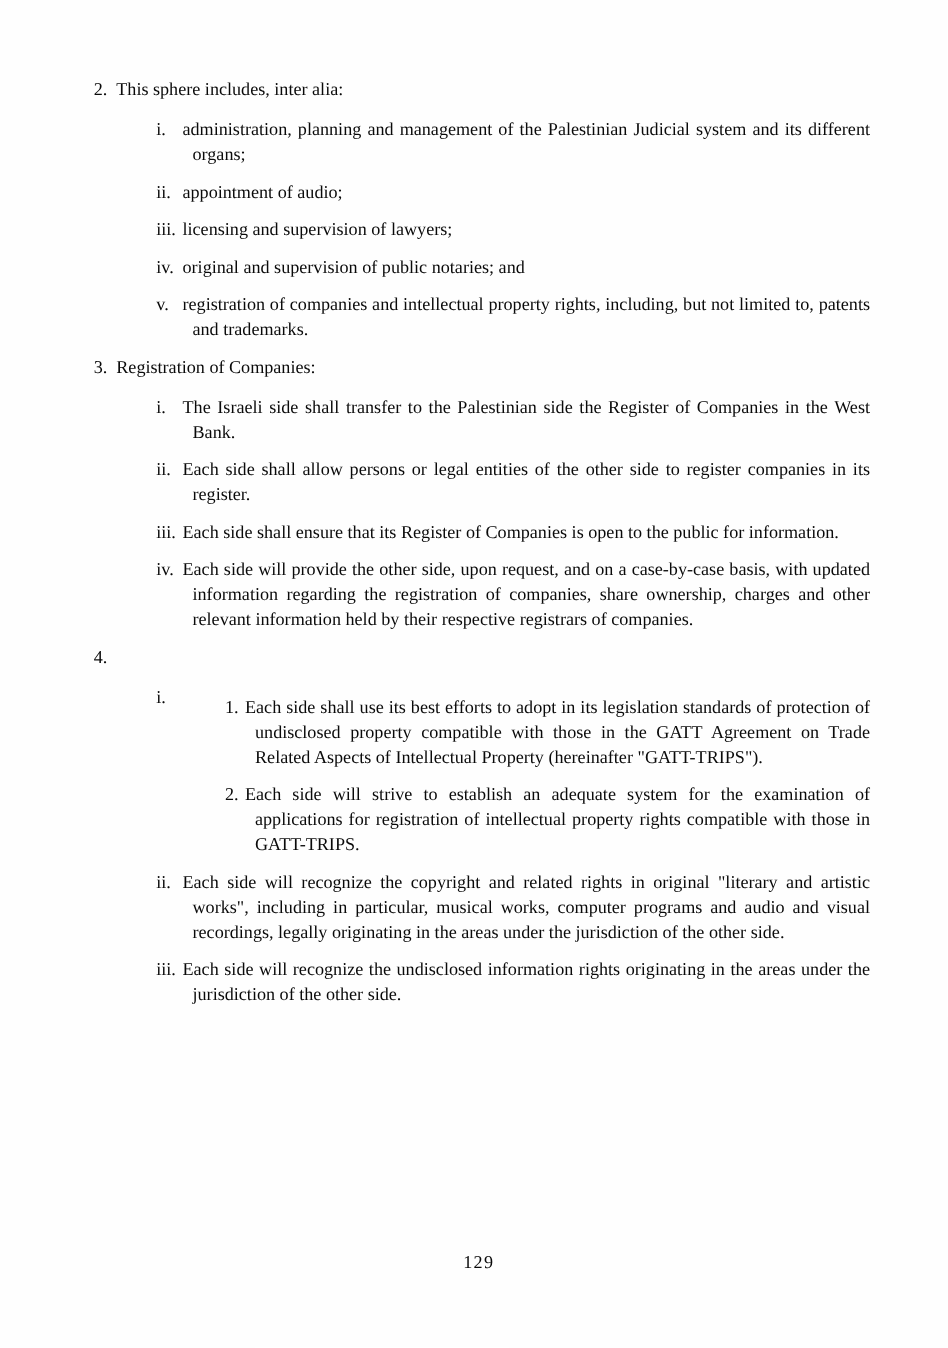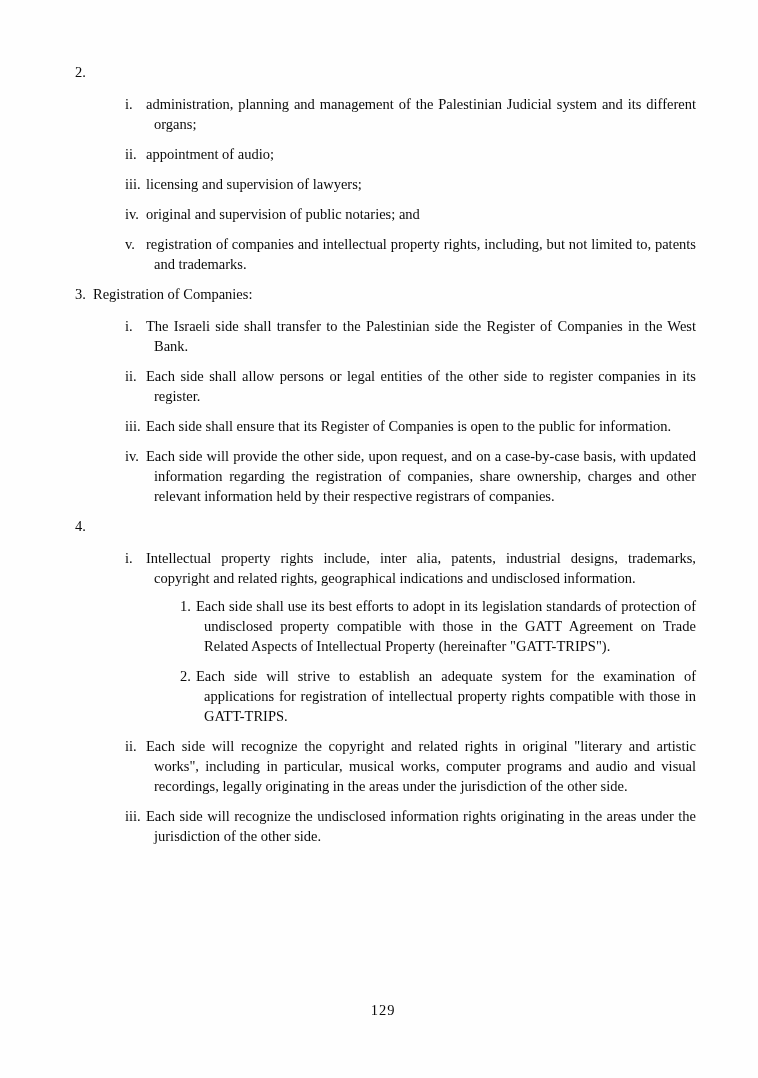--- a/index.html
+++ b/index.html
@@ -85,20 +85,21 @@
   }
 </style>
 </head>
 <body>
 
 <div class="page">
 
   <div class="section">
     <div class="sec-head">
       <span class="sec-num">2.</span>
+      <span class="sec-title">This sphere includes, inter alia:</span>
     </div>
     <div class="roman-list">
       <div class="ritem">
         <span class="rmark">i.</span>
         <div class="rbody">
             <div class="rtext">administration, planning and management of the Palestinian Judicial system and its different organs;</div>
           </div>
       </div>
       <div class="ritem">
         <span class="rmark">ii.</span>
@@ -161,21 +162,20 @@
   </div>
 
   <div class="section">
     <div class="sec-head">
       <span class="sec-num">4.</span>
     </div>
     <div class="roman-list">
       <div class="ritem">
         <span class="rmark">i.</span>
         <div class="rbody">
-          <div class="rtext">Intellectual property rights include, inter alia, patents, industrial designs, trademarks, copyright and related rights, geographical indications and undisclosed information.</div>
           <div class="sublist">
             <div class="sitem">
               <span class="smark">1.</span>
               <div class="stext">Each side shall use its best efforts to adopt in its legislation standards of protection of undisclosed property compatible with those in the GATT Agreement on Trade Related Aspects of Intellectual Property (hereinafter "GATT-TRIPS").</div>
             </div>
             <div class="sitem">
               <span class="smark">2.</span>
               <div class="stext">Each side will strive to establish an adequate system for the examination of applications for registration of intellectual property rights compatible with those in GATT-TRIPS.</div>
             </div>
           </div>

